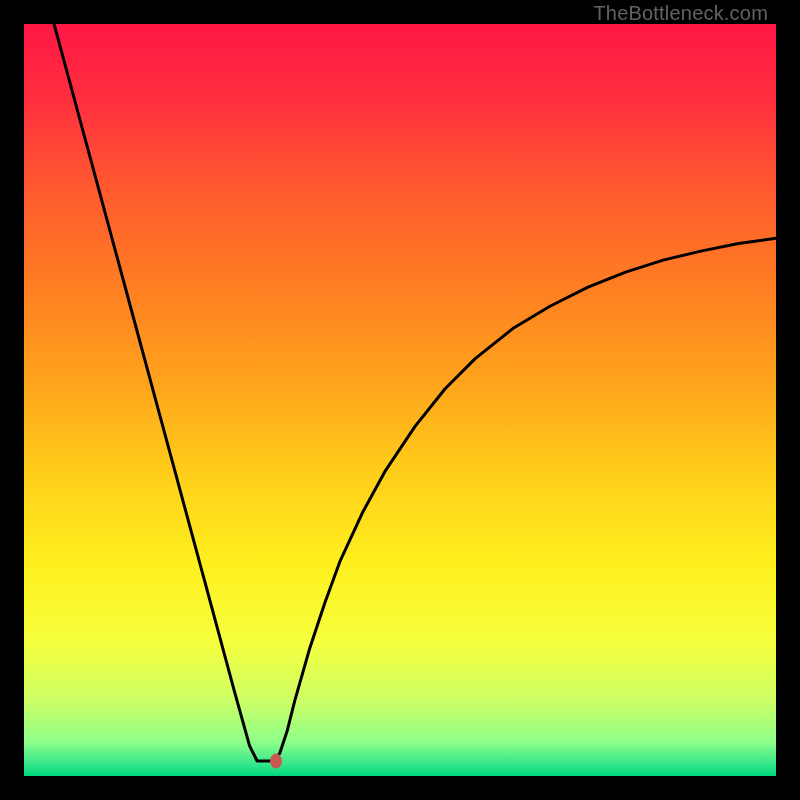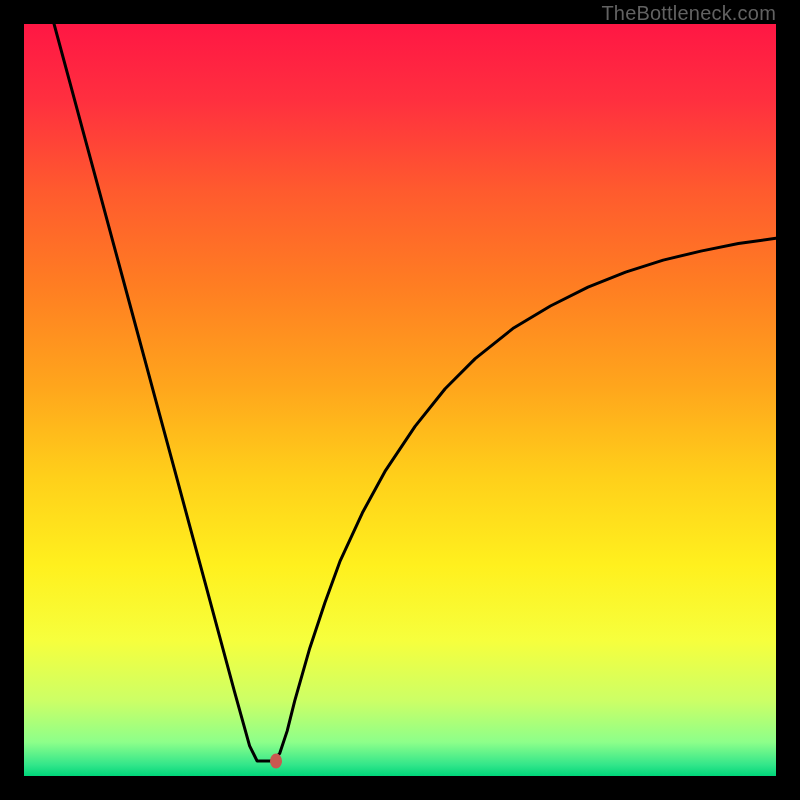--- a/index.html
+++ b/index.html
@@ -22,21 +22,21 @@
   .plot {
     position: absolute;
     left: 0;
     top: 0;
     width: 752px;
     height: 752px;
   }
   .watermark {
     position: absolute;
     top: 2px;
-    right: 24px;
+    right: 32px;
     color: #626262;
     font-size: 20px;
     font-weight: 500;
     letter-spacing: 0.2px;
   }
   .marker {
     position: absolute;
     width: 12px;
     height: 15px;
     border-radius: 50%;

